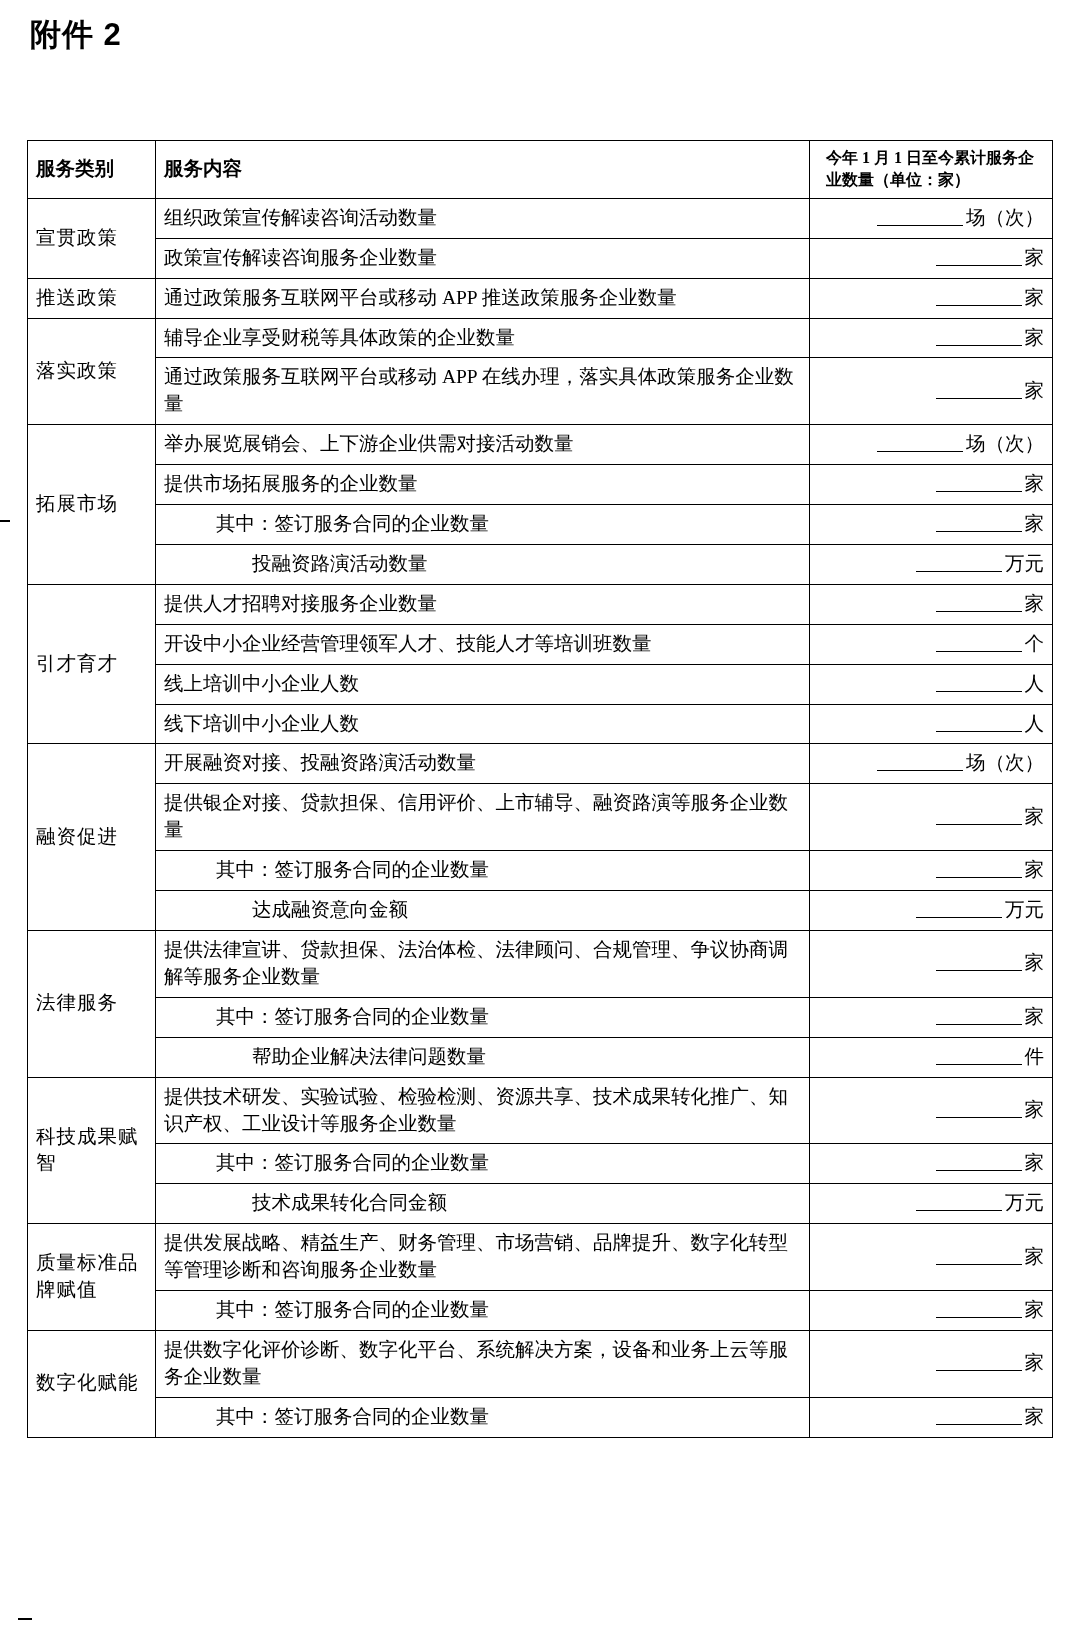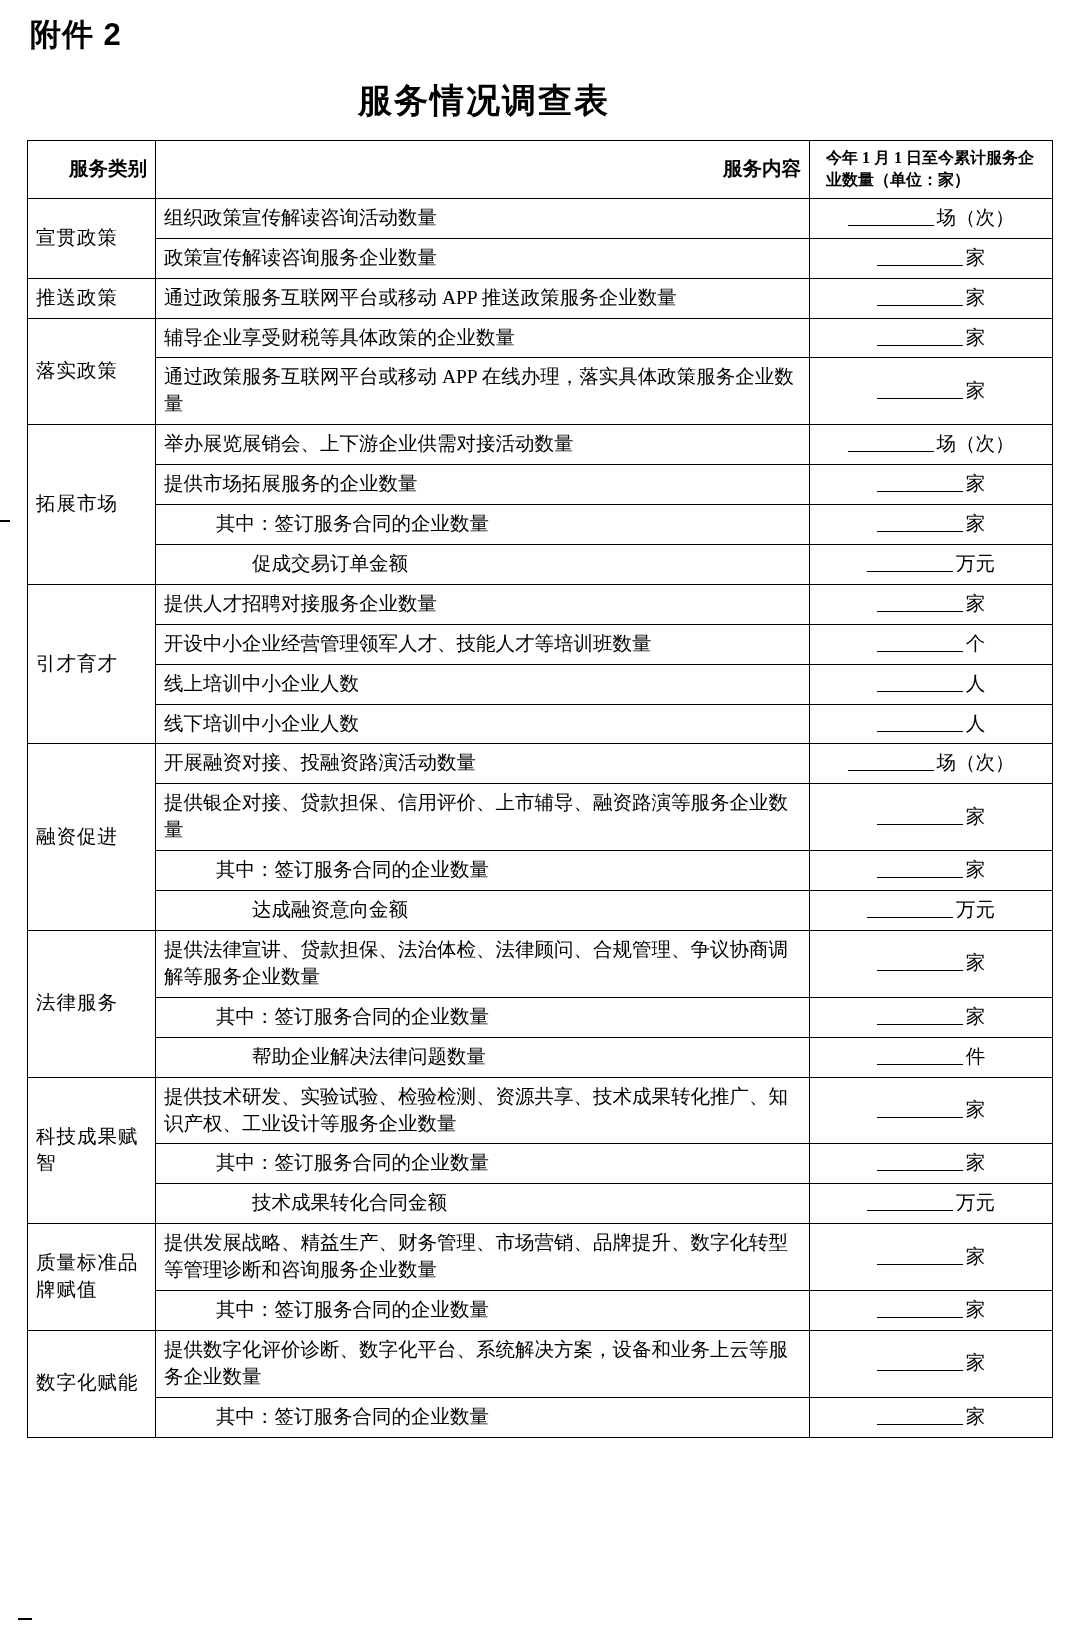--- a/index.html
+++ b/index.html
@@ -59,21 +59,21 @@
     font-size: 19.5px;
     line-height: 1.38;
     vertical-align: middle;
     word-break: break-all;
   }
   col.c-cat { width: 128px; }
   col.c-content { width: 654px; }
   col.c-count { width: 243px; }
 
   .hdr td {
-    text-align: right;
+    text-align: left;
     font-weight: bold;
     font-size: 21px;
     padding: 10px 6px;
   }
   .hdr .count-h {
     font-size: 16px;
     line-height: 1.4;
     text-align: left;
     padding-left: 16px;
   }
@@ -87,21 +87,21 @@
     text-align: left;
   }
   .content.indent {
     text-indent: 0;
     padding-left: 60px;
   }
   .content.center-ind {
     padding-left: 96px;
   }
   .count {
-    text-align: center;
+    text-align: right;
     padding-left: 18px;
     white-space: nowrap;
   }
   .blank {
     display: inline-block;
     border-bottom: 1.6px solid #000;
     width: 86px;
     height: 0.95em;
     margin-right: 3px;
     vertical-align: -2px;
@@ -124,21 +124,20 @@
     border-top: 2px solid #000;
   }
 </style>
 </head>
 <body>
 
 <div class="page">
 
   <div class="attachment-label">附件 2</div>
 
-  <div class="doc-title">服务情况调查表</div>
 
   <div class="left-tick"></div>
 
   <div class="table-wrap">
     <table class="survey">
       <colgroup>
         <col class="c-cat">
         <col class="c-content">
         <col class="c-count">
       </colgroup>
@@ -178,21 +177,21 @@
           </tr>
           <tr>
             <td class="content">提供市场拓展服务的企业数量</td>
             <td class="count"><span class="blank"></span><span class="unit">家</span></td>
           </tr>
           <tr>
             <td class="content indent">其中：签订服务合同的企业数量</td>
             <td class="count"><span class="blank"></span><span class="unit">家</span></td>
           </tr>
           <tr>
-            <td class="content center-ind">促成交易订单金额</td>
+            <td class="content center-ind">投融资路演活动数量</td>
             <td class="count"><span class="blank"></span><span class="unit">万元</span></td>
           </tr>
           <tr>
             <td class="cat" rowspan="4">引才育才</td>
             <td class="content">提供人才招聘对接服务企业数量</td>
             <td class="count"><span class="blank"></span><span class="unit">家</span></td>
           </tr>
           <tr>
             <td class="content">开设中小企业经营管理领军人才、技能人才等培训班数量</td>
             <td class="count"><span class="blank"></span><span class="unit">个</span></td>

